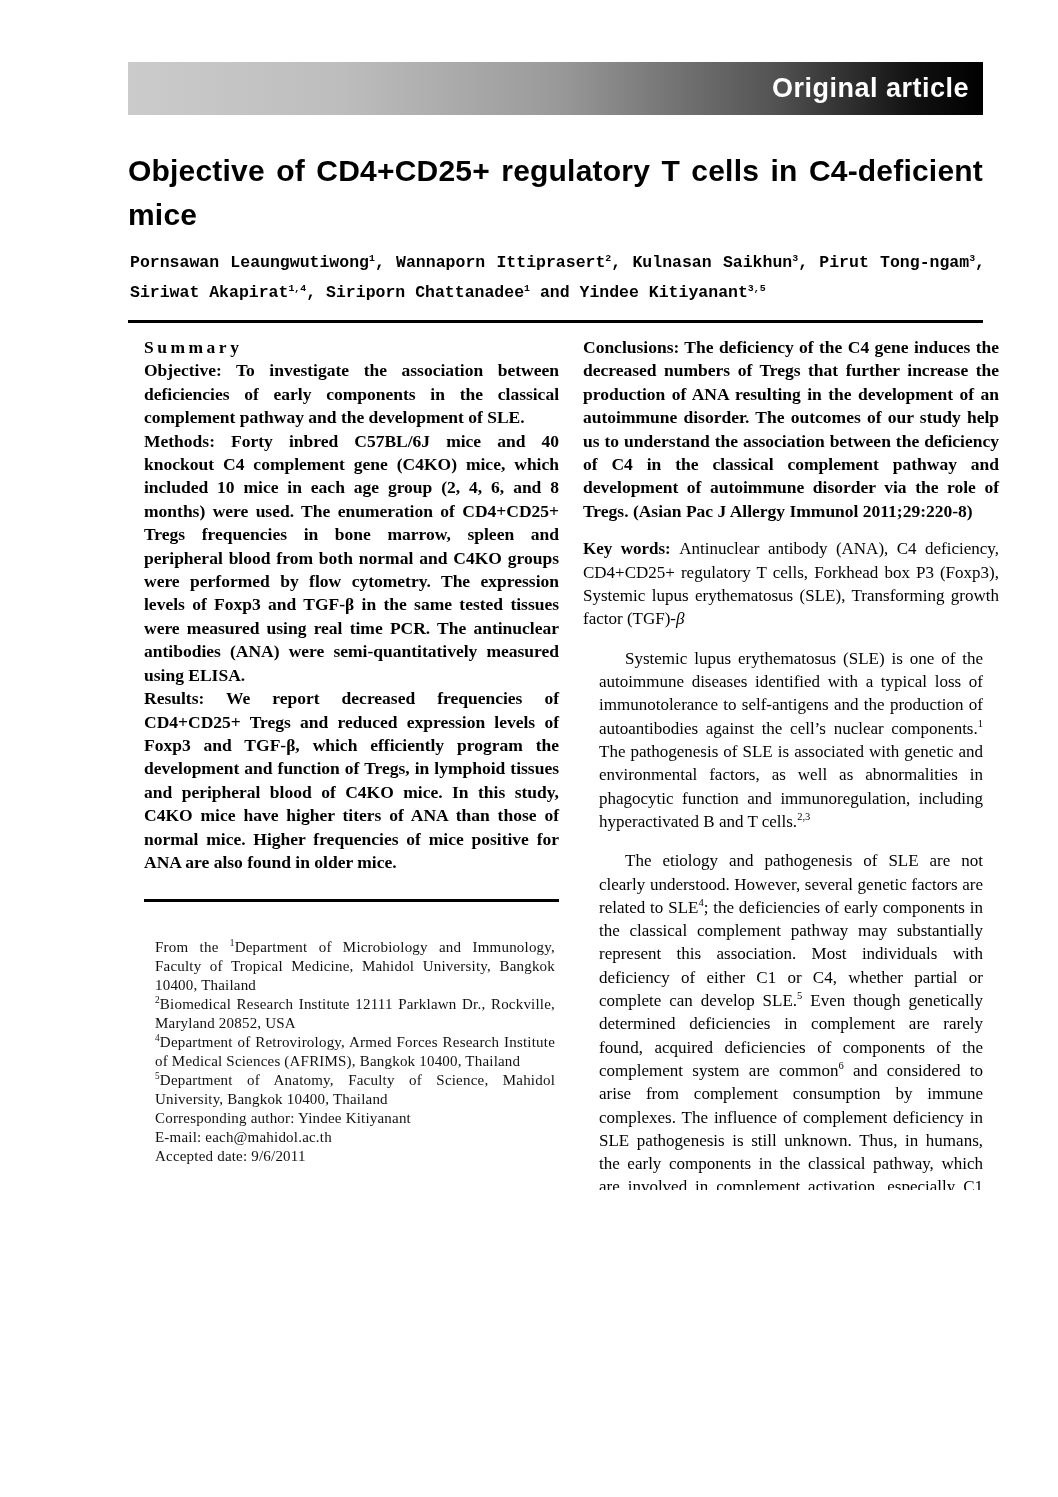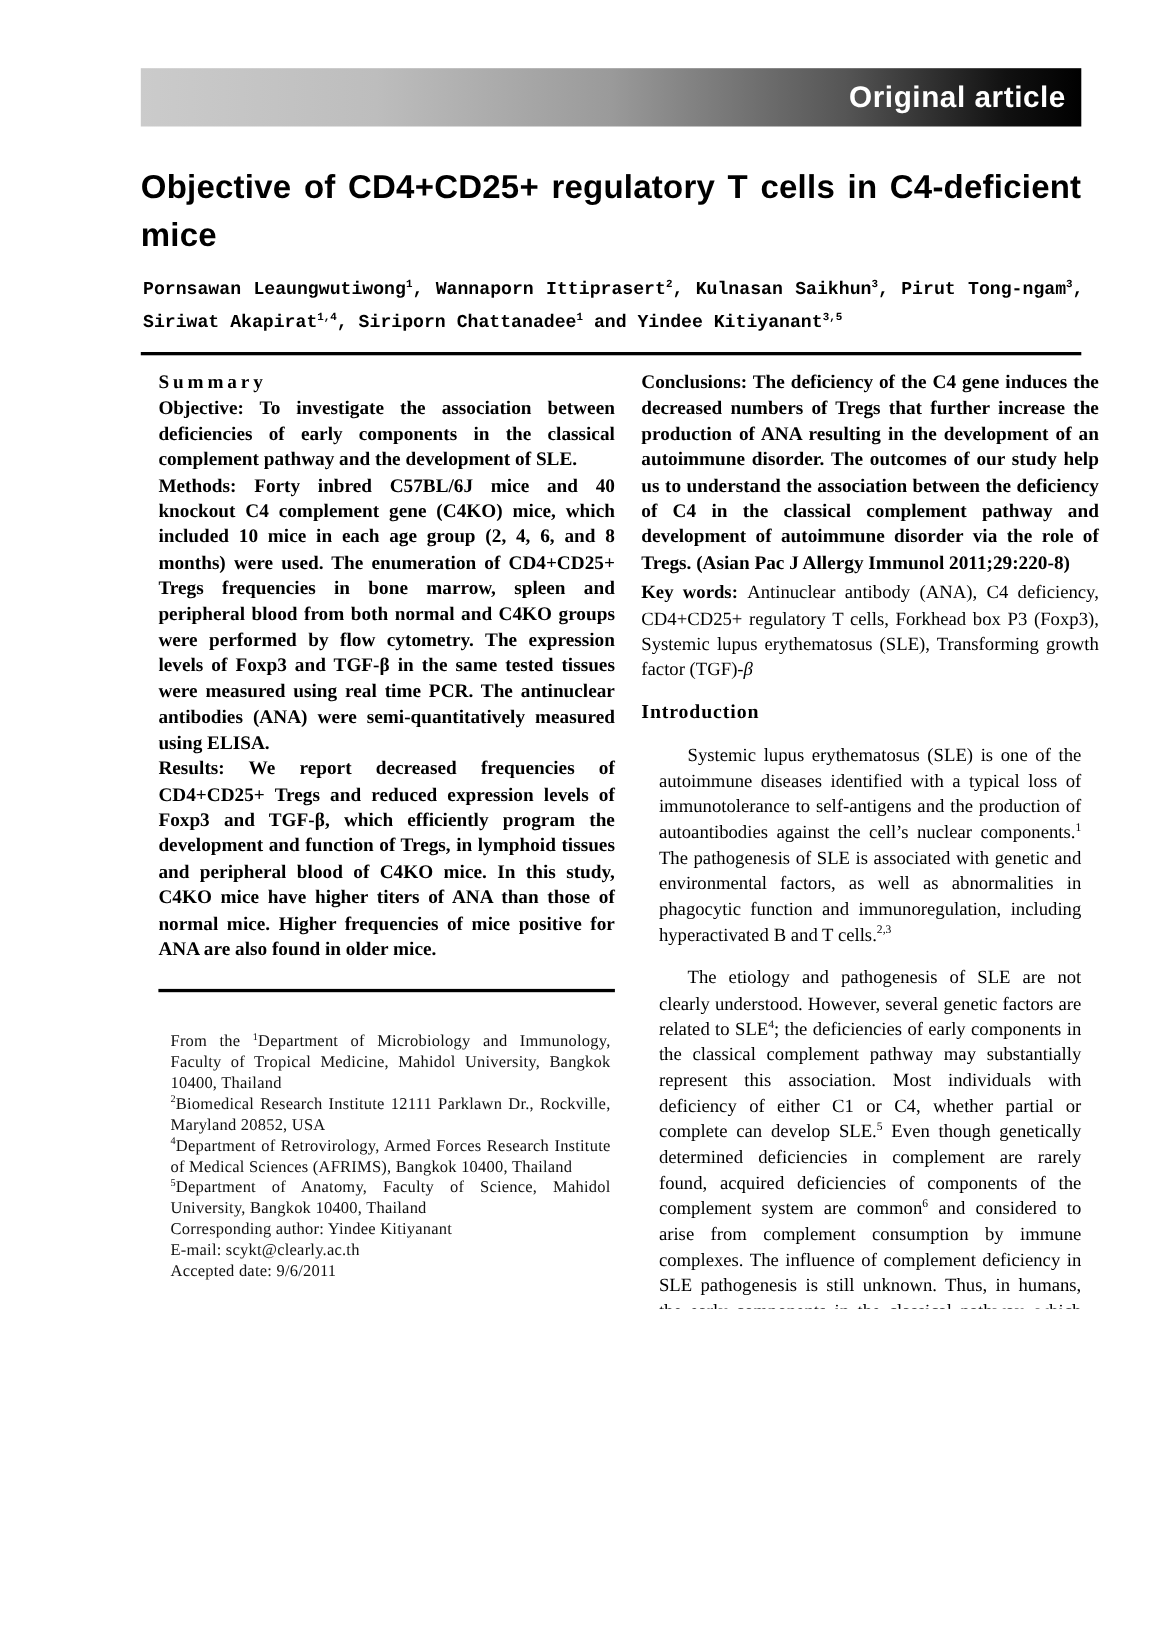--- a/index.html
+++ b/index.html
@@ -21,21 +21,21 @@
   .authors sup{font-size:60%;line-height:0;}
 
   .rule-full{position:absolute;left:128px;top:320px;width:855px;height:3px;background:#000;}
 
   .columns{position:absolute;left:144px;top:336px;width:855px;display:flex;gap:24px;}
   .col-left{flex:none;width:415px;}
   .col-right{flex:1;min-width:0;}
 
   .summary-heading{margin:0;font-size:17.5px;line-height:23.4px;font-weight:bold;letter-spacing:3.5px;}
   .abs{margin:0;font-weight:bold;font-size:17.5px;line-height:23.4px;text-align:justify;}
-  .abs.mb{margin-bottom:4px;}
+  .abs.mb{margin-bottom:14px;}
   .keywords{margin:0 0 14px 0;font-size:17px;line-height:23.4px;text-align:justify;}
   .b{font-weight:bold;}
   .i{font-style:italic;}
   .section-heading{margin:0 0 2px 0;font-size:18px;line-height:24px;font-weight:bold;letter-spacing:.8px;}
   .body-para{margin:16px;font-size:17px;line-height:23.3px;text-align:justify;text-indent:26px;}
   .body-para sup,.keywords sup{font-size:62%;line-height:0;}
 
   .rule-col{height:3px;background:#000;margin:25px 0 36px 0;}
   .footnotes{font-size:15px;line-height:19px;padding-left:11px;padding-right:4px;letter-spacing:.2px;color:#101010;}
   .fn-line{text-align:justify;}
@@ -67,29 +67,28 @@
       <p class="abs">Objective: To investigate the association between deficiencies of early components in the classical complement pathway and the development of SLE.</p>
       <p class="abs">Methods: Forty inbred C57BL/6J mice and 40 knockout C4 complement gene (C4KO) mice, which included 10 mice in each age group (2, 4, 6, and 8 months) were used. The enumeration of CD4+CD25+ Tregs frequencies in bone marrow, spleen and peripheral blood from both normal and C4KO groups were performed by flow cytometry. The expression levels of Foxp3 and TGF-β in the same tested tissues were measured using real time PCR. The antinuclear antibodies (ANA) were semi-quantitatively measured using ELISA.</p>
       <p class="abs">Results: We report decreased frequencies of CD4+CD25+ Tregs and reduced expression levels of Foxp3 and TGF-β, which efficiently program the development and function of Tregs, in lymphoid tissues and peripheral blood of C4KO mice. In this study, C4KO mice have higher titers of ANA than those of normal mice. Higher frequencies of mice positive for ANA are also found in older mice.</p>
       <div class="rule-col"></div>
       <div class="footnotes">
           <div class="fn-line"><span>From the </span><sup>1</sup><span>Department of Microbiology and Immunology, Faculty of Tropical Medicine, Mahidol University, Bangkok 10400, Thailand</span></div>
           <div class="fn-line"><sup>2</sup><span>Biomedical Research Institute 12111 Parklawn Dr., Rockville, Maryland 20852, USA</span></div>
           <div class="fn-line"><sup>4</sup><span>Department of Retrovirology, Armed Forces Research Institute of Medical Sciences (AFRIMS), Bangkok 10400, Thailand</span></div>
           <div class="fn-line"><sup>5</sup><span>Department of Anatomy, Faculty of Science, Mahidol University, Bangkok 10400, Thailand</span></div>
           <div class="fn-line"><span>Corresponding author: Yindee Kitiyanant</span></div>
-          <div class="fn-line"><span>E-mail: scykt@clearly.ac.th</span></div>
+          <div class="fn-line"><span>E-mail: each@mahidol.ac.th</span></div>
           <div class="fn-line"><span>Accepted date: 9/6/2011</span></div>
         </div>
     </div>
 
     <div class="col-right">
       <p class="abs mb">Conclusions: The deficiency of the C4 gene induces the decreased numbers of Tregs that further increase the production of ANA resulting in the development of an autoimmune disorder. The outcomes of our study help us to understand the association between the deficiency of C4 in the classical complement pathway and development of autoimmune disorder via the role of Tregs. (Asian Pac J Allergy Immunol 2011;29:220-8)</p>
       <p class="keywords"><span class="b">Key words: </span><span>Antinuclear antibody (ANA), C4 deficiency, CD4+CD25+ regulatory T cells, Forkhead box P3 (Foxp3), Systemic lupus erythematosus (SLE), Transforming growth factor (TGF)-</span><span class="i">β</span></p>
-      <h2 class="section-heading">Introduction</h2>
       <p class="body-para"><span>Systemic lupus erythematosus (SLE) is one of the autoimmune diseases identified with a typical loss of immunotolerance to self-antigens and the production of autoantibodies against the cell’s nuclear components.</span><sup>1</sup><span> The pathogenesis of SLE is associated with genetic and environmental factors, as well as abnormalities in phagocytic function and immunoregulation, including hyperactivated B and T cells.</span><sup>2,3</sup></p>
       <p class="body-para"><span>The etiology and pathogenesis of SLE are not clearly understood. However, several genetic factors are related to SLE</span><sup>4</sup><span>; the deficiencies of early components in the classical complement pathway may substantially represent this association. Most individuals with deficiency of either C1 or C4, whether partial or complete can develop SLE.</span><sup>5</sup><span> Even though genetically determined deficiencies in complement are rarely found, acquired deficiencies of components of the complement system are common</span><sup>6</sup><span> and considered to arise from complement consumption by immune complexes. The influence of complement deficiency in SLE pathogenesis is still unknown. Thus, in humans, the early components in the classical pathway, which are involved in complement activation, especially C1 and C4, may suppress incipient autoimmunity.</span></p>
       <p class="body-para"><span>Additionally, deficiencies in components of the classical complement pathway lead to the production</span></p>
     </div>
 
   </div>
 
   <div class="footer">
     <svg class="logo" viewBox="0 0 42 34" xmlns="http://www.w3.org/2000/svg">
       <polygon points="22,1 4,30 13,30 25,12" fill="#c9c9c9"></polygon>

